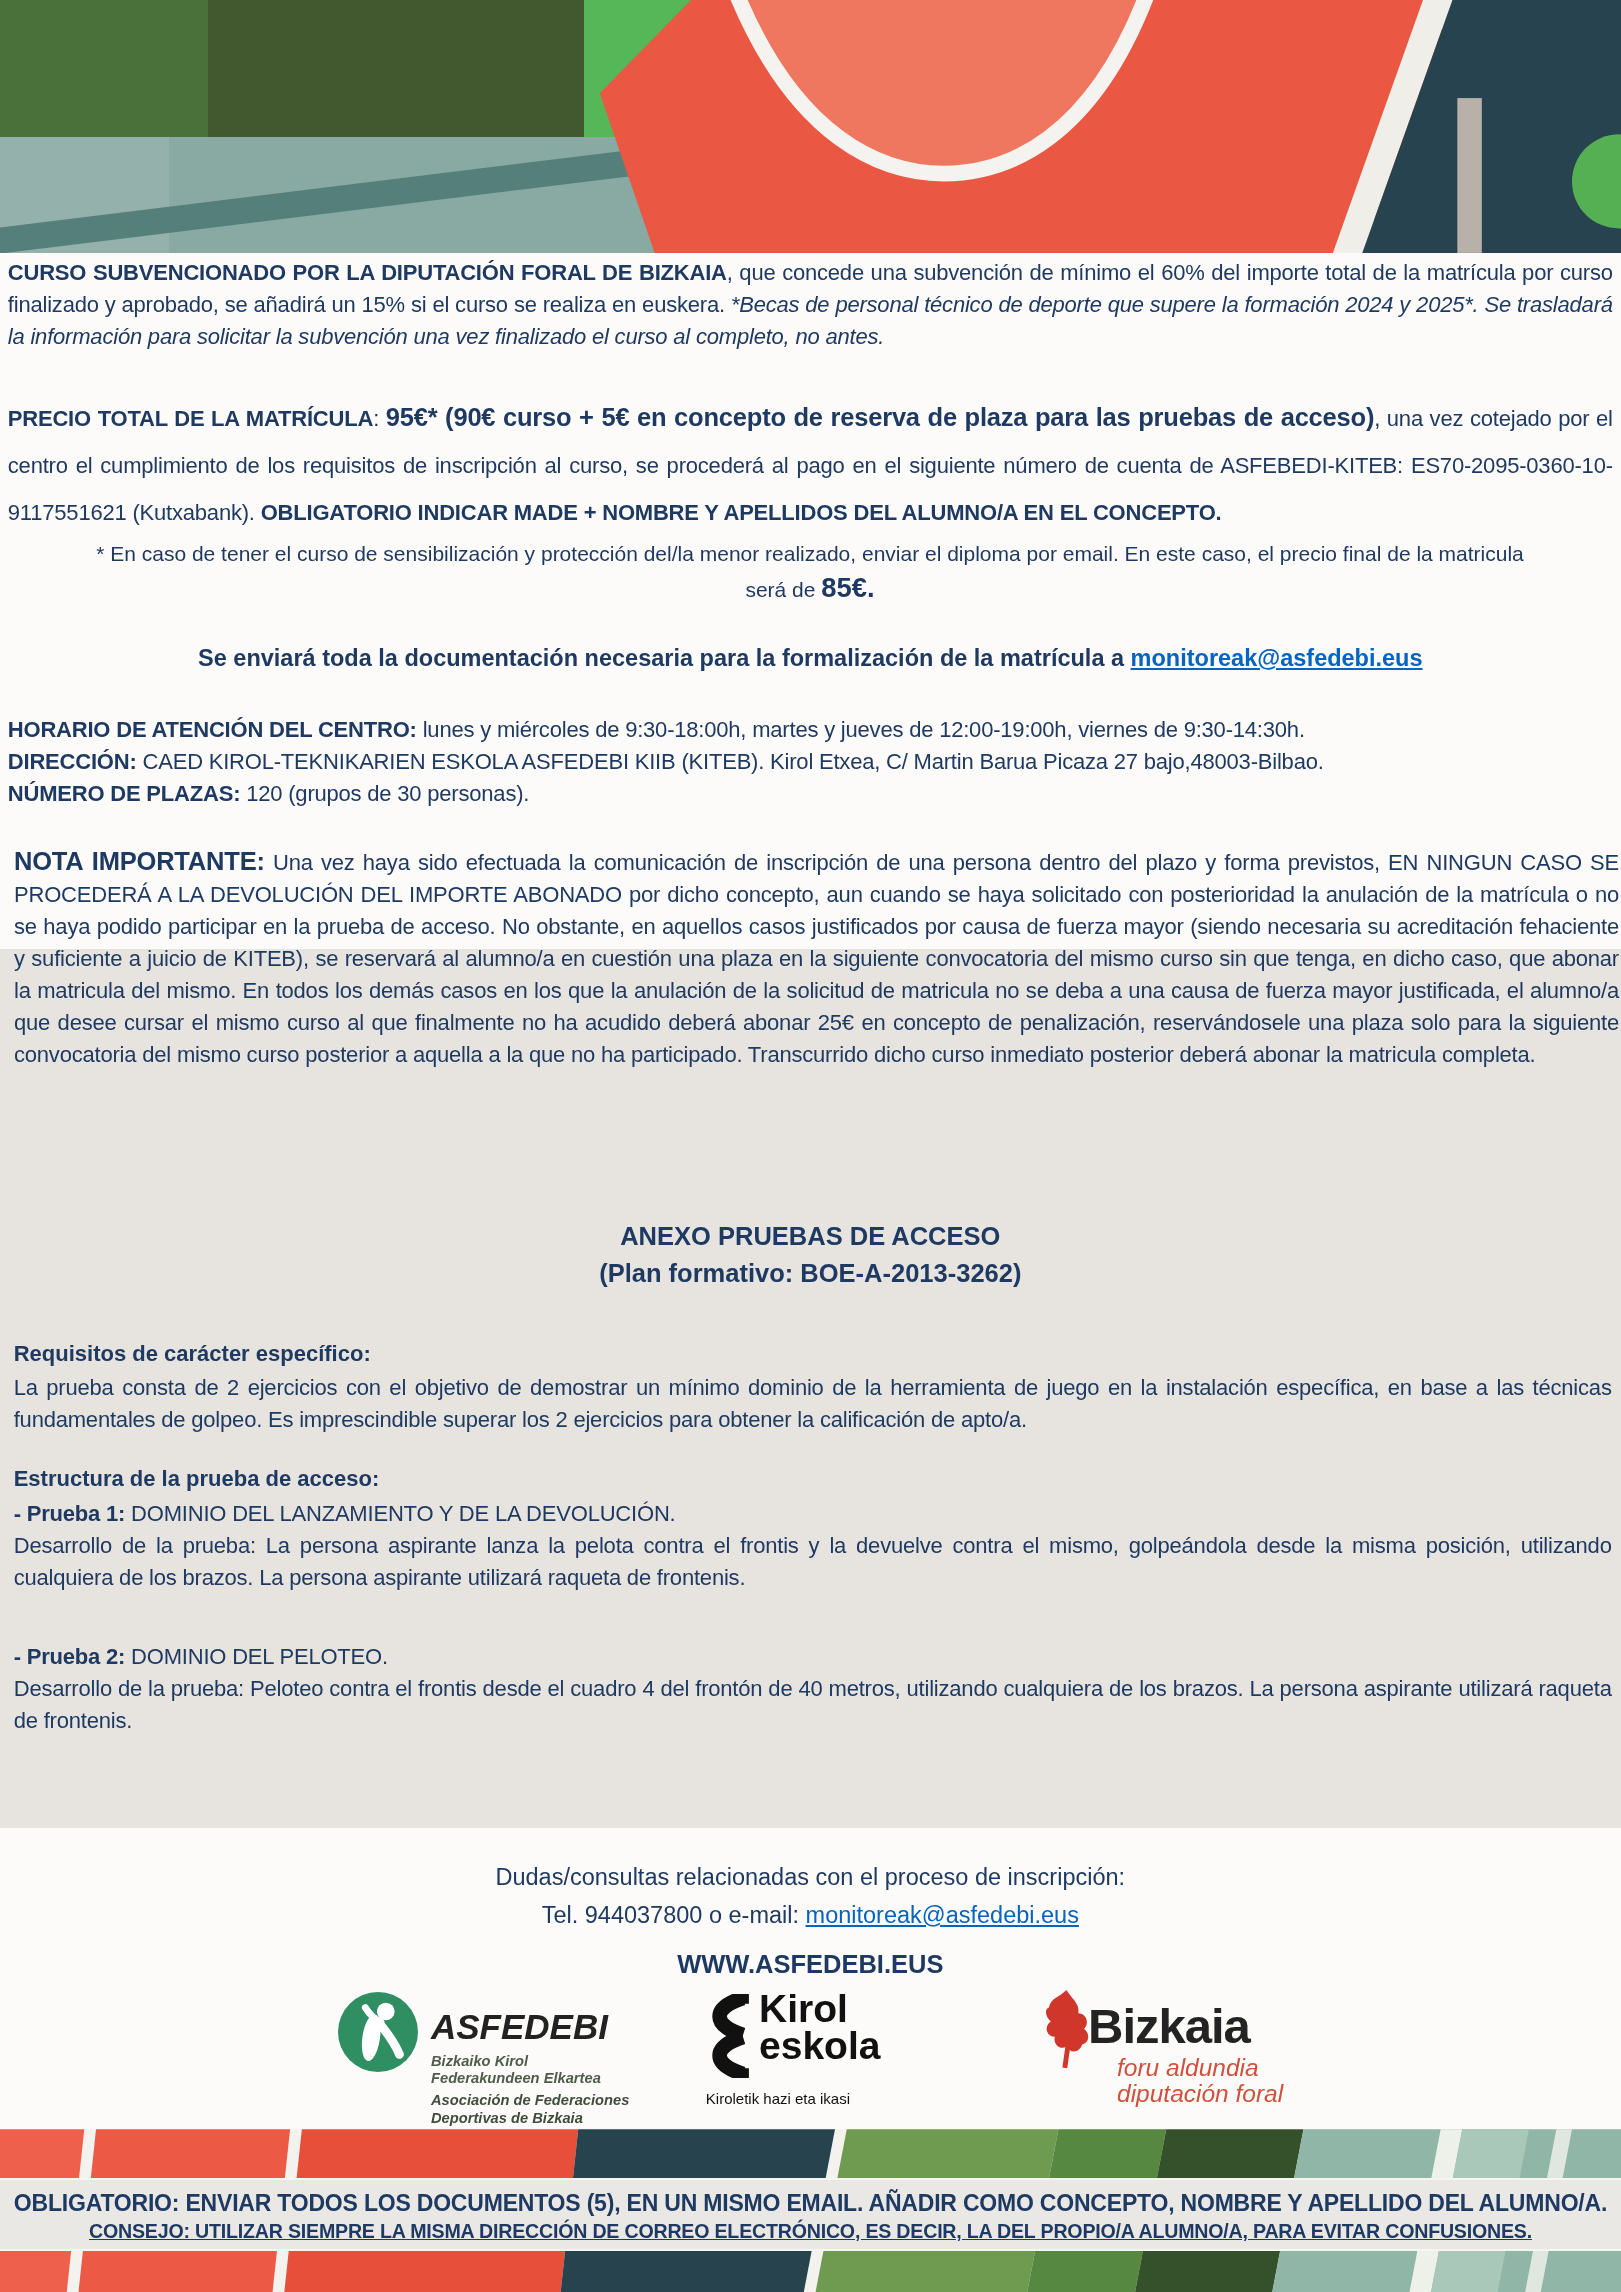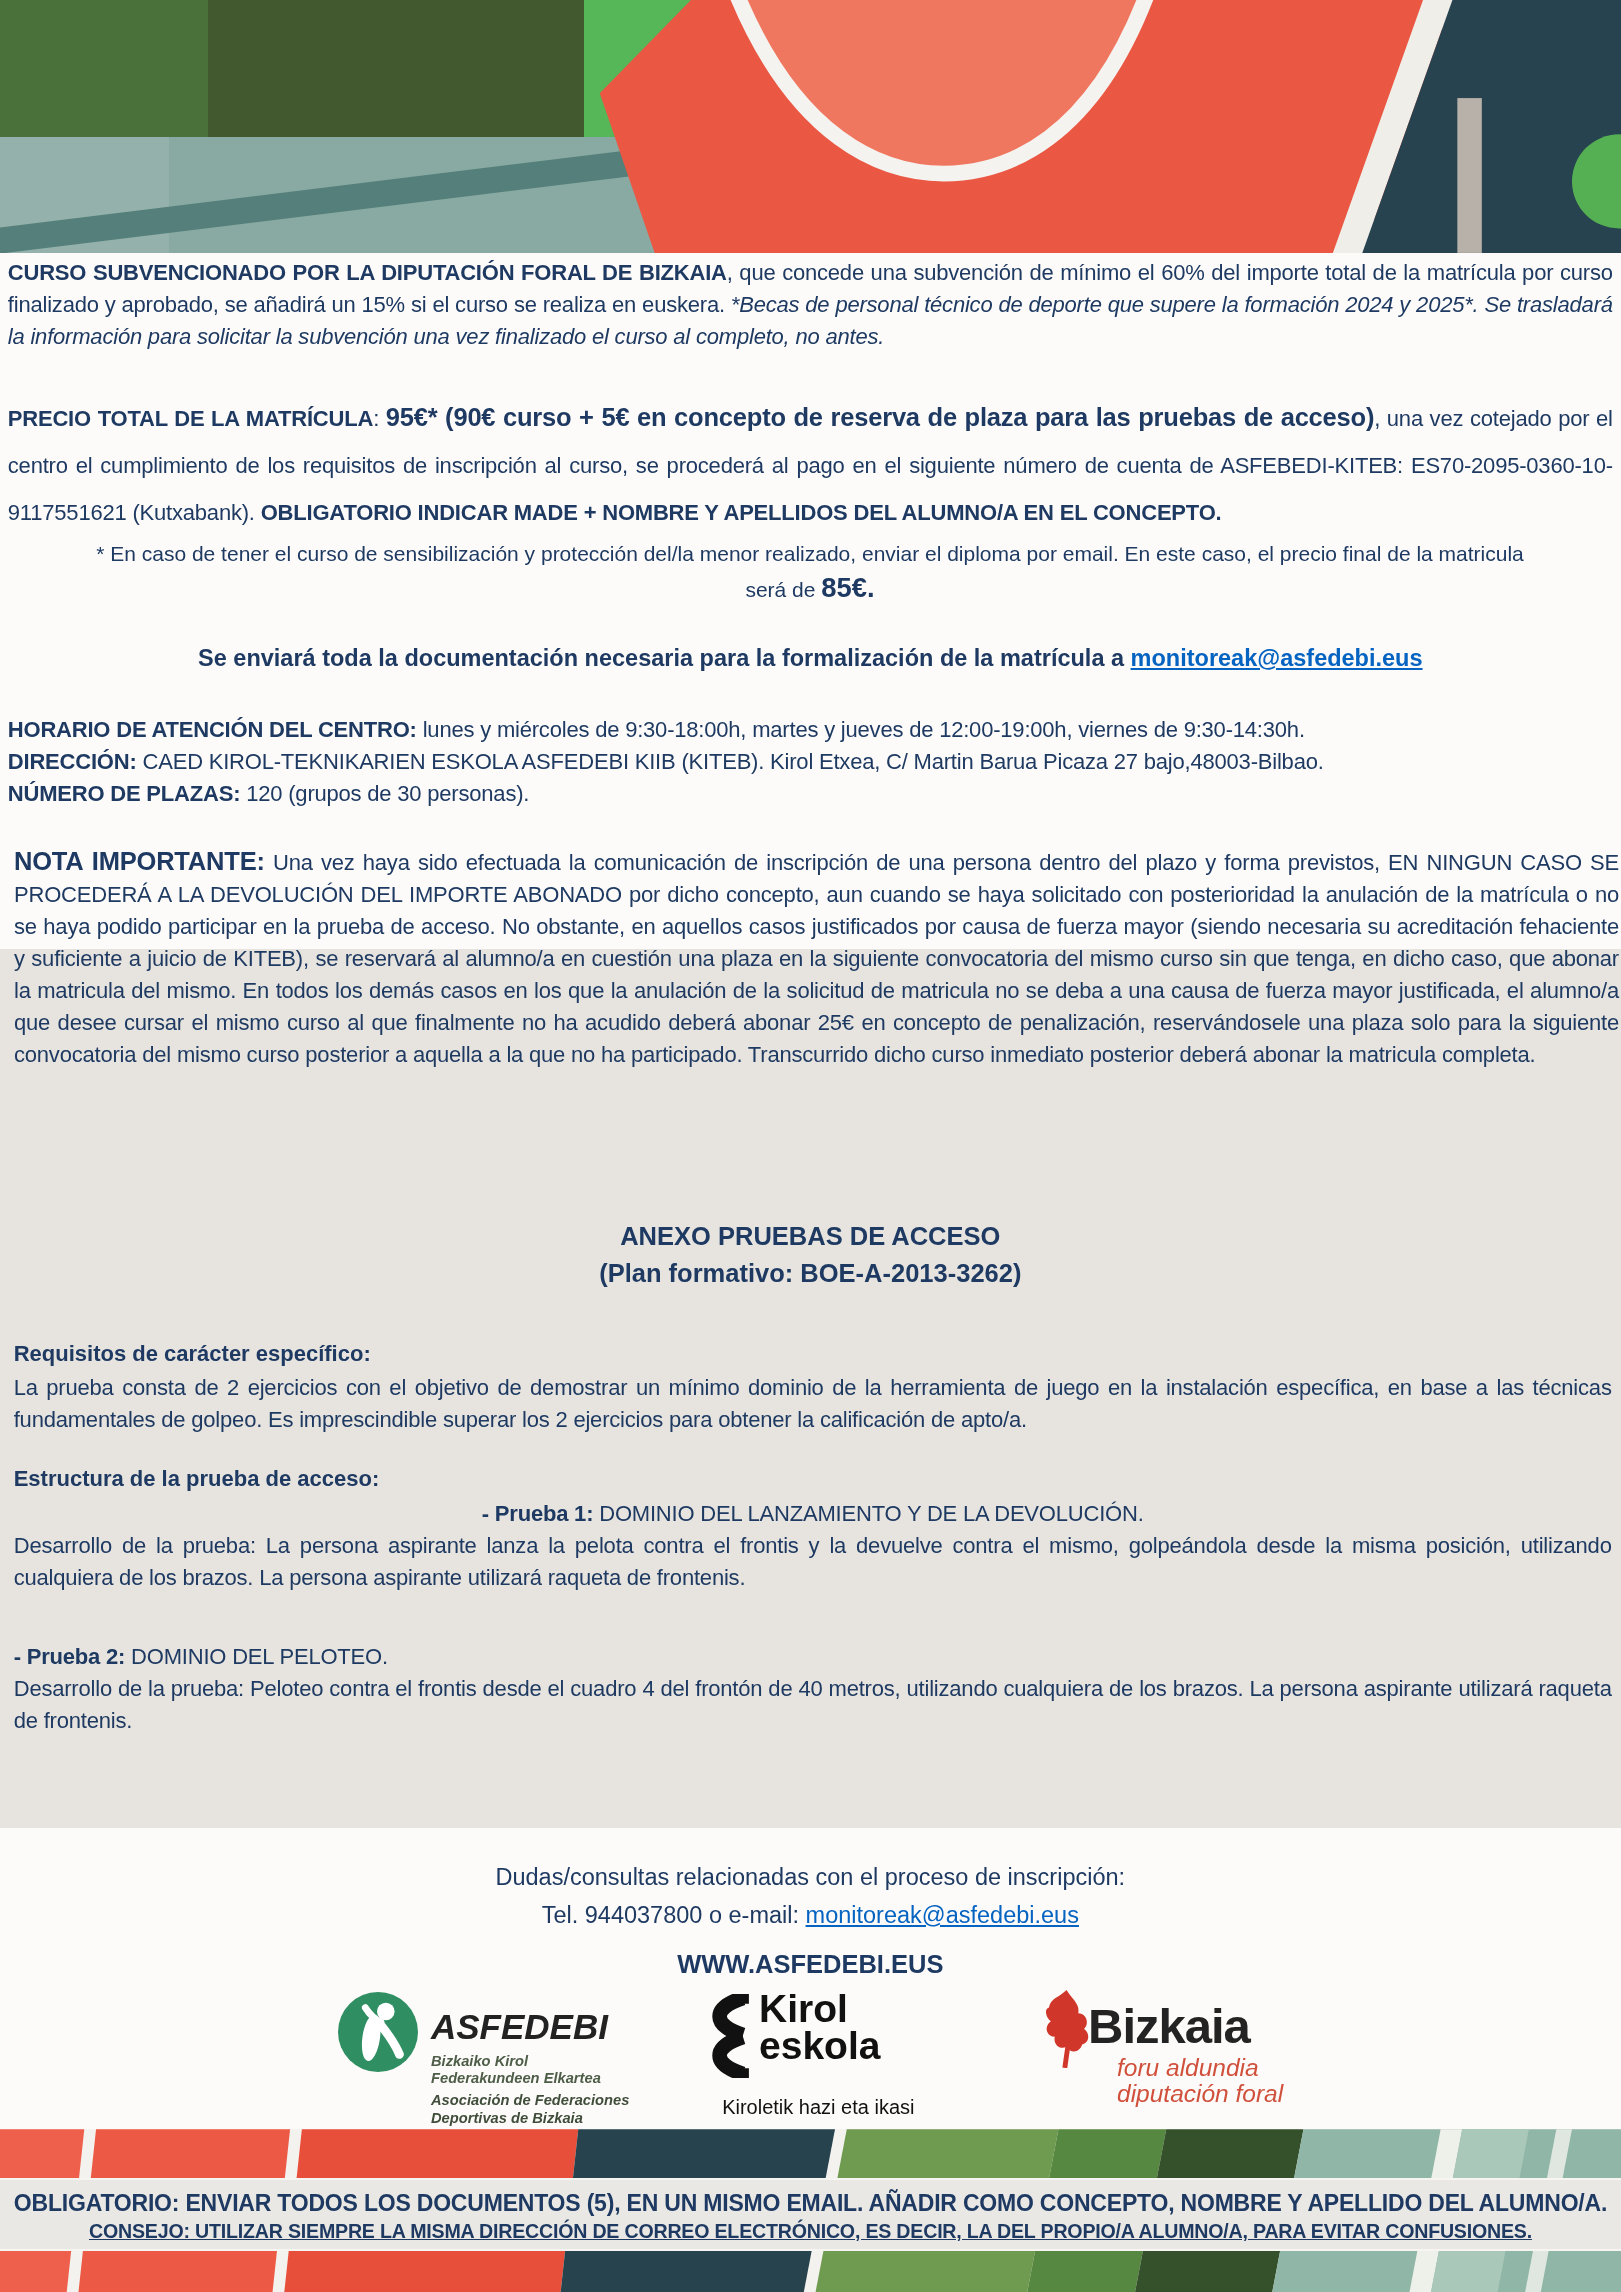--- a/index.html
+++ b/index.html
@@ -31,21 +31,21 @@
   .f-line1{margin-top:9.8px;font-size:23px;font-weight:bold;letter-spacing:-0.2px;}
   .f-line2{margin-top:2.9px;font-size:19.6px;font-weight:bold;letter-spacing:-0.2px;text-decoration:underline;}
   
   .logo-row{left:0;top:1982px;width:1621px;height:137px;}
   .asfedebi{position:absolute;left:338px;top:7.8px;width:412px;}
   .asf-circle{position:absolute;left:0;top:2px;width:80px;height:80px;}
   .asf-name{position:absolute;left:93px;top:17.6px;font-size:35px;font-weight:bold;font-style:italic;color:#222;}
   .asf-sub{position:absolute;left:93px;font-size:14.7px;font-weight:bold;font-style:italic;color:#4e5d48;line-height:17.6px;}
   .kirol{position:absolute;left:698px;top:5.9px;width:294px;}
   .kirol-name{position:absolute;left:61px;top:2px;font-size:39px;line-height:37px;font-weight:bold;color:#111;}
-  .kirol-tag{position:absolute;left:7.8px;top:108px;width:225px;text-align:center;font-size:20px;color:#111;}
+  .kirol-tag{position:absolute;left:7.8px;top:102px;width:225px;font-size:15px;color:#111;}
   .bizkaia{position:absolute;left:1041px;top:2px;width:353px;}
   .biz-name{position:absolute;left:47px;top:13.7px;font-size:49px;font-weight:800;color:#232323;letter-spacing:-1px;}
   .biz-sub{position:absolute;left:76px;font-size:24.5px;font-style:italic;color:#d0503c;line-height:26.5px;}
 </style>
 </head>
 <body>
 
 <div class="page">
 
   <div class="abs gray-band"></div>
@@ -100,21 +100,21 @@
   <div class="abs center b" style="left:7.8px;top:1218px;width:1605px;font-size:25.5px;line-height:37px;">
     <div>ANEXO PRUEBAS DE ACCESO</div>
     <div>(Plan formativo: BOE-A-2013-3262)</div>
   </div>
 
   <div class="abs b" style="left:13.7px;top:1341px;font-size:22px;">Requisitos de carácter específico:</div>
   <p class="abs body-text" style="left:13.7px;top:1372px;width:1598px;margin:0;">La prueba consta de 2 ejercicios con el objetivo de demostrar un mínimo dominio de la herramienta de juego en la instalación específica, en base a las técnicas fundamentales de golpeo. Es imprescindible superar los 2 ejercicios para obtener la calificación de apto/a.</p>
 
   <div class="abs b" style="left:13.7px;top:1466px;font-size:22px;">Estructura de la prueba de acceso:</div>
 
-  <p class="abs body-text" style="left:13.7px;top:1498px;width:1598px;margin:0;text-align:center;">
+  <p class="abs body-text" style="left:13.7px;top:1498px;width:1598px;margin:0;text-align:left;">
     <span class="b">- Prueba 1:</span><span> DOMINIO DEL LANZAMIENTO Y DE LA DEVOLUCIÓN.</span>
   </p>
   <p class="abs body-text" style="left:13.7px;top:1530px;width:1598px;margin:0;">Desarrollo de la prueba: La persona aspirante lanza la pelota contra el frontis y la devuelve contra el mismo, golpeándola desde la misma posición, utilizando cualquiera de los brazos. La persona aspirante utilizará raqueta de frontenis.</p>
 
   <p class="abs body-text" style="left:13.7px;top:1641px;width:1598px;margin:0;text-align:left;">
     <span class="b">- Prueba 2:</span><span> DOMINIO DEL PELOTEO.</span>
   </p>
   <p class="abs body-text" style="left:13.7px;top:1673px;width:1598px;margin:0;">Desarrollo de la prueba: Peloteo contra el frontis desde el cuadro 4 del frontón de 40 metros, utilizando cualquiera de los brazos. La persona aspirante utilizará raqueta de frontenis.</p>
 
   <div class="abs center" style="left:7.8px;top:1858px;width:1605px;font-size:23.5px;line-height:38px;">

